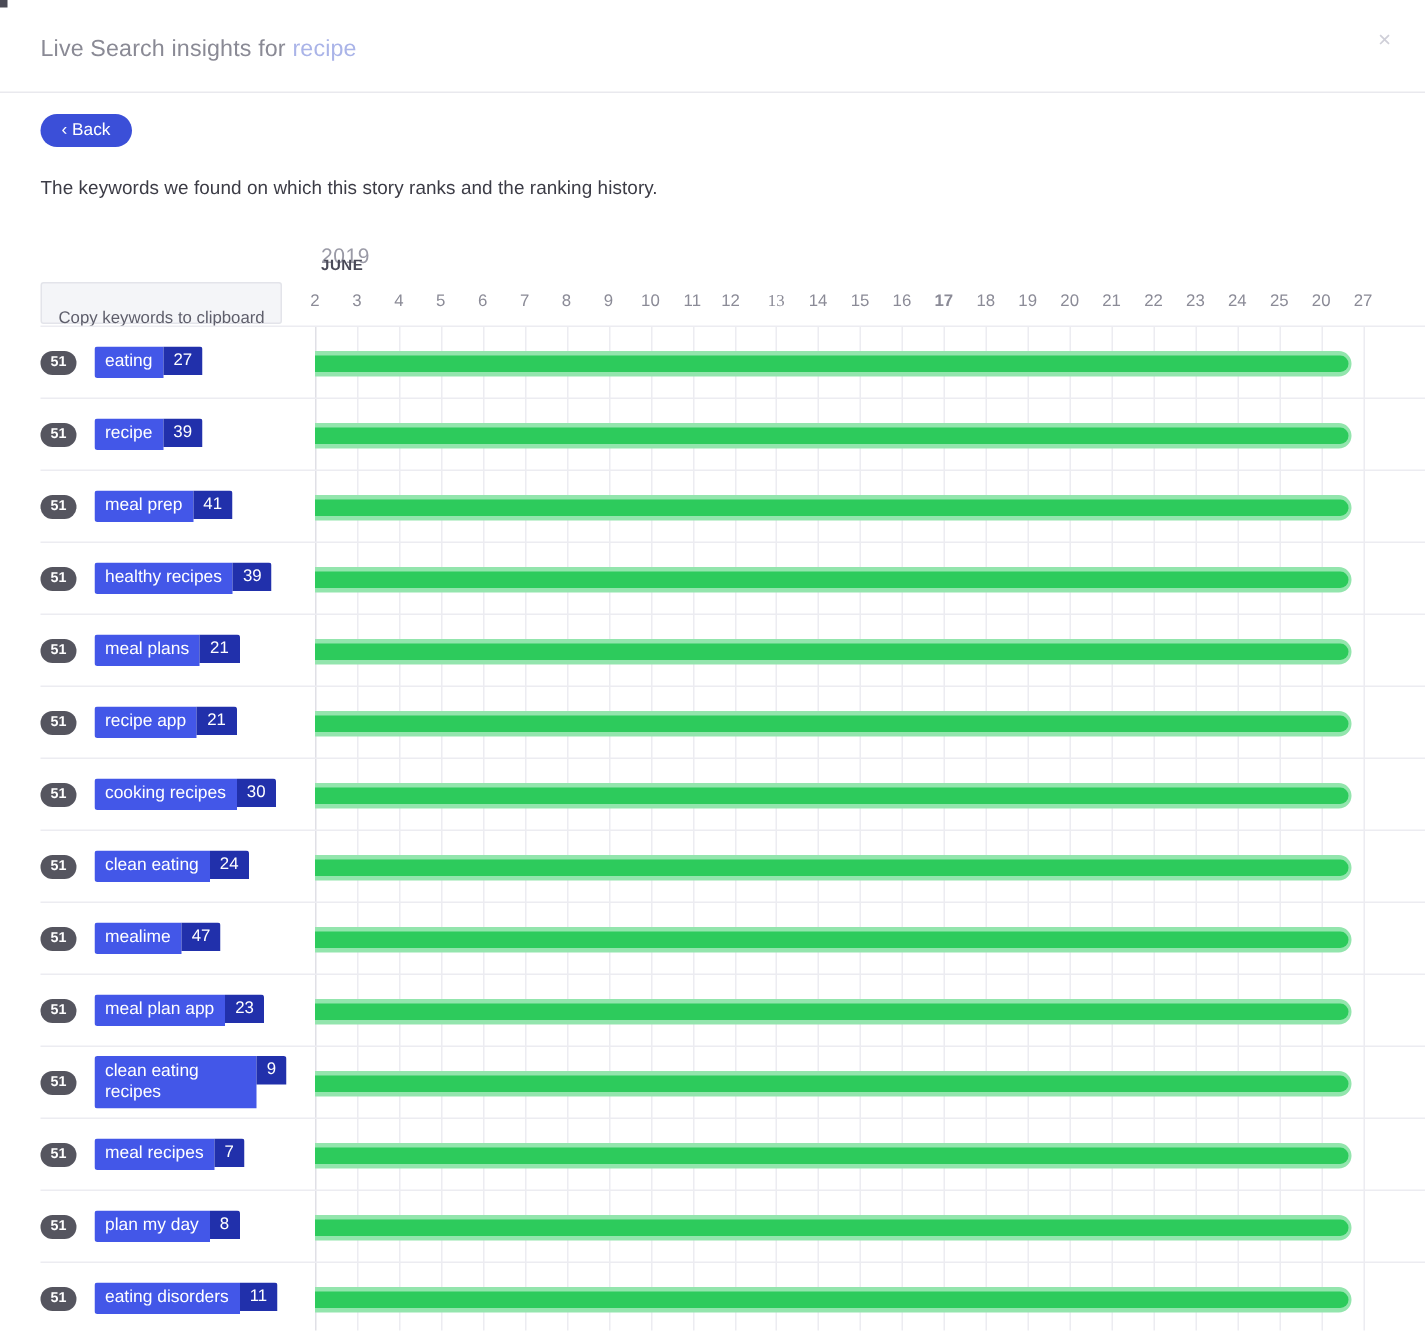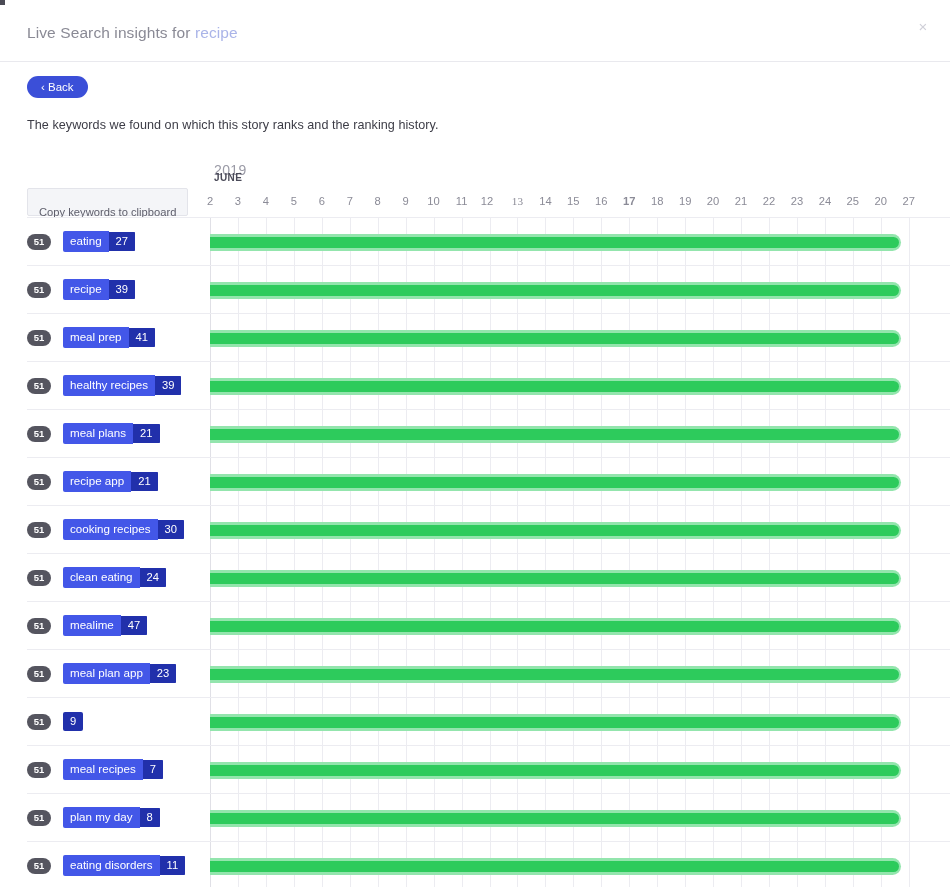--- a/index.html
+++ b/index.html
@@ -146,21 +146,21 @@
     background: #55555f;
     color: #ffffff;
     font-size: 9.5px;
     font-weight: 700;
     line-height: 16px;
     text-align: center;
     margin-right: 12px;
   }
   .kw-chip {
     display: inline-flex;
-    align-items: center;
+    align-items: flex-start;
     border-radius: 2px;
     overflow: hidden;
     max-width: 128px;
   }
   .kw-chip .kw-text {
     background: #4357e8;
     color: #ffffff;
     font-size: 11.6px;
     line-height: 14px;
     padding: 3px 7px 4px 7px;
@@ -359,20 +359,21 @@
           <div class="kw-row">
             <div class="rank-badge">51</div>
             <div class="kw-chip">
               <span class="kw-text">meal plan app</span>
               <span class="kw-count">23</span>
             </div>
           </div>
           <div class="kw-row">
             <div class="rank-badge">51</div>
             <div class="kw-chip two-line">
+              <span class="kw-text">clean eating recipes</span>
               <span class="kw-count">9</span>
             </div>
           </div>
           <div class="kw-row">
             <div class="rank-badge">51</div>
             <div class="kw-chip">
               <span class="kw-text">meal recipes</span>
               <span class="kw-count">7</span>
             </div>
           </div>

